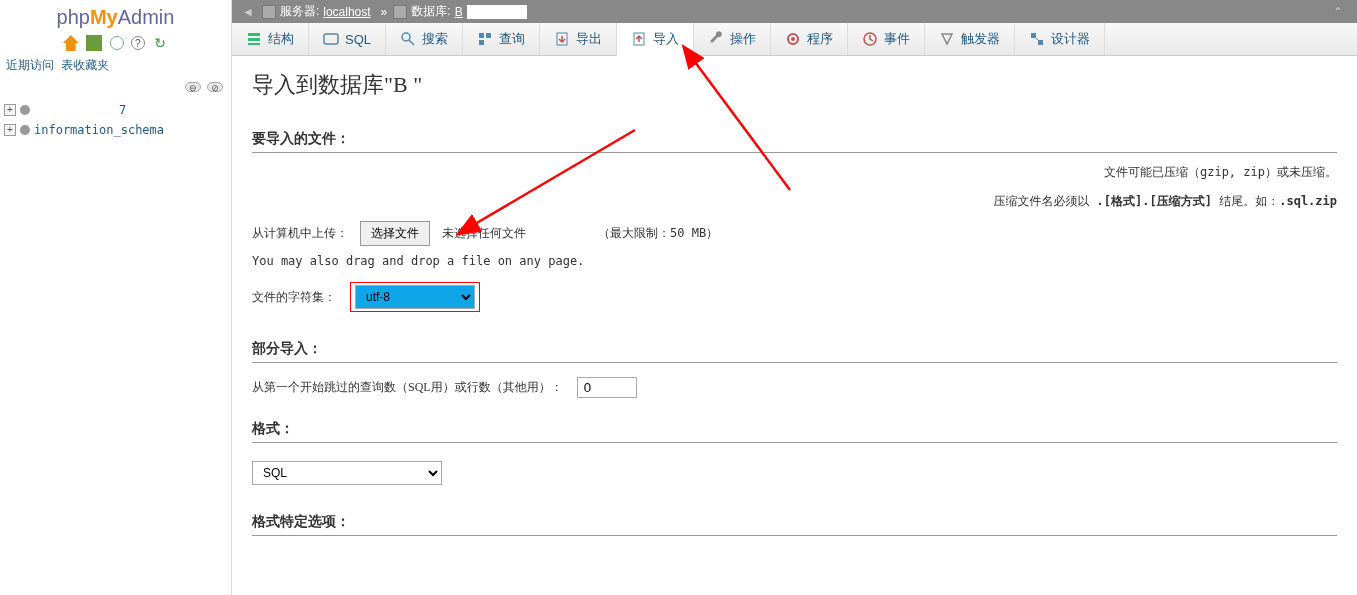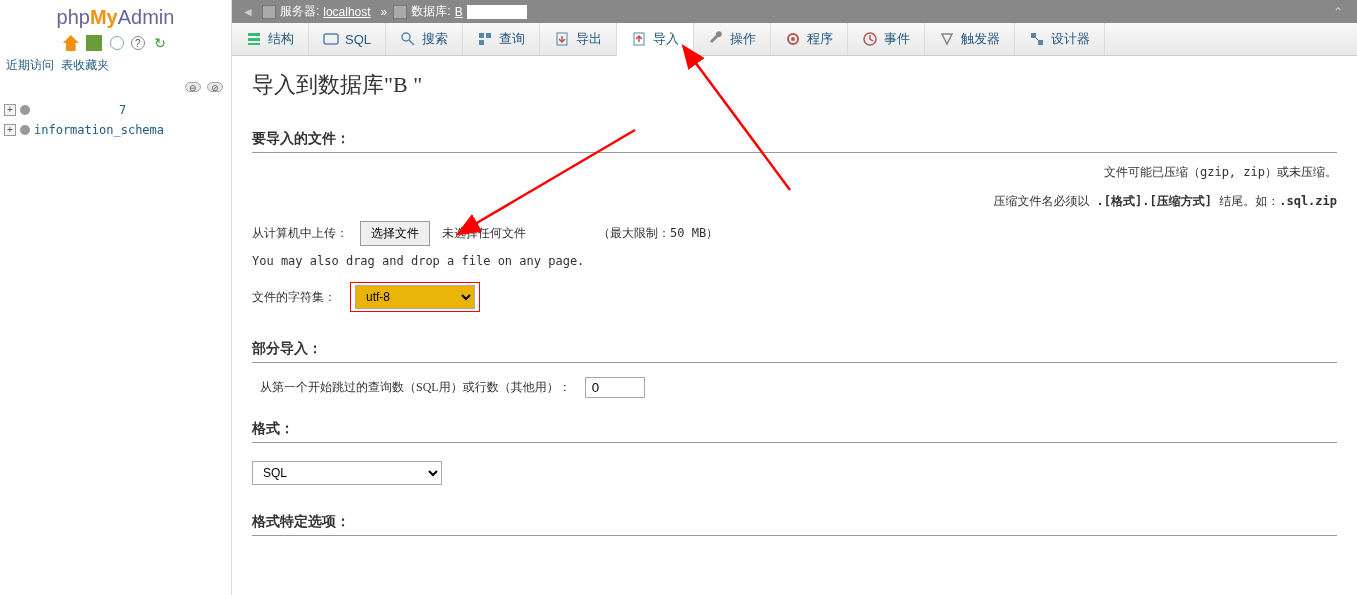--- a/index.html
+++ b/index.html
@@ -34,26 +34,26 @@
 .tab-icon { display: inline-block; width: 16px; height: 16px; margin-right: 6px; }
 .content { flex: 1; padding: 14px 20px 16px 20px; overflow-y: auto; font-family: SimSun, serif; }
 h2 { font-size: 22px; font-weight: normal; margin-bottom: 30px; color: #333; }
 h3 { font-size: 14px; font-weight: bold; margin: 14px 0 10px; border-bottom: 1px solid #999; padding-bottom: 4px; }
 .mono { font-family: monospace; }
 .help-text { font-size: 12px; line-height: 1.6; margin-bottom: 10px; text-align: right; }
 .upload-row { margin: 8px 0; display: flex; align-items: center; gap: 12px; }
 .file-btn { border: 1px solid #999; background: #efefef; padding: 3px 10px; font-size: 12px; cursor: pointer; font-family: SimSun, serif; }
 .drag-note { font-family: monospace; font-size: 12px; margin: 6px 0 14px; }
 .charset-row { display: flex; align-items: center; gap: 14px; margin-top: 6px; }
-.charset-select { border: 1px solid #aaa; padding: 3px 6px; width: 120px; font-size: 12px; background: #eab308; }
+.charset-select { border: 1px solid #aaa; padding: 3px 6px; width: 120px; font-size: 12px; background: #0ea5e9; }
 .red-box { border: 1px solid red; padding: 2px 4px; display: inline-block; }
 .checkbox-row { margin: 10px 0; display: flex; align-items: flex-start; gap: 8px; }
 .checkbox-row input { margin-top: 2px; }
 .italic-note { font-style: italic; color: #555; }
-.skip-row { margin: 14px 8px; display: flex; align-items: center; gap: 14px; }
+.skip-row { margin: 14px 0; display: flex; align-items: center; gap: 14px; }
 .skip-row input[type=text] { border: 1px solid #aaa; padding: 2px 6px; width: 60px; }
 .format-select { border: 1px solid #aaa; padding: 3px 6px; width: 190px; font-size: 12px; background: #fff; margin-top: 8px; }
 .annot-arrow { position: absolute; top: 0; left: 0; pointer-events: none; }
 .bc-link { color: #fff; text-decoration: underline; cursor: pointer; }
 .bc-db-redacted { background: #fff; color: transparent; display: inline-block; width: 60px; height: 14px; vertical-align: middle; }
 </style>
 </head>
 <body>
 
 <div class="container">

